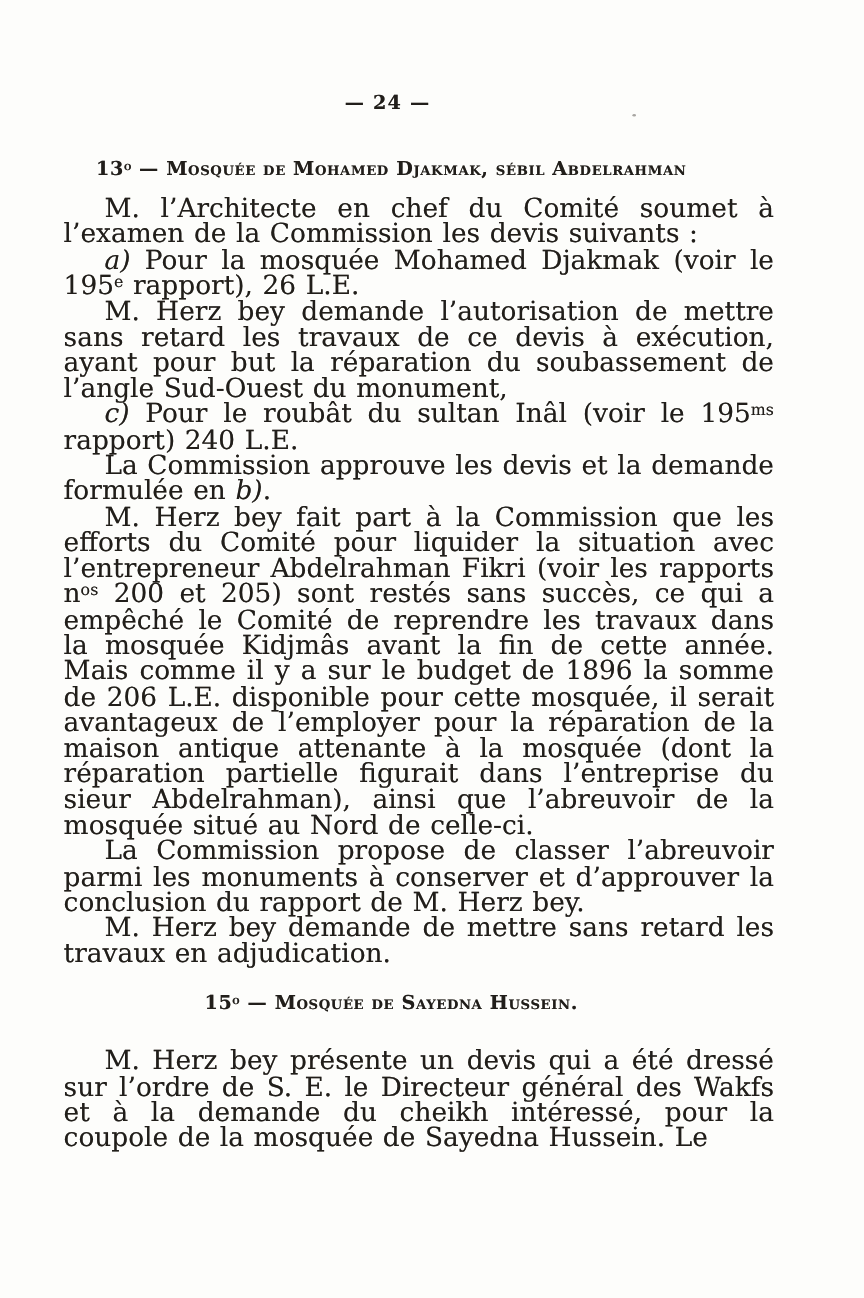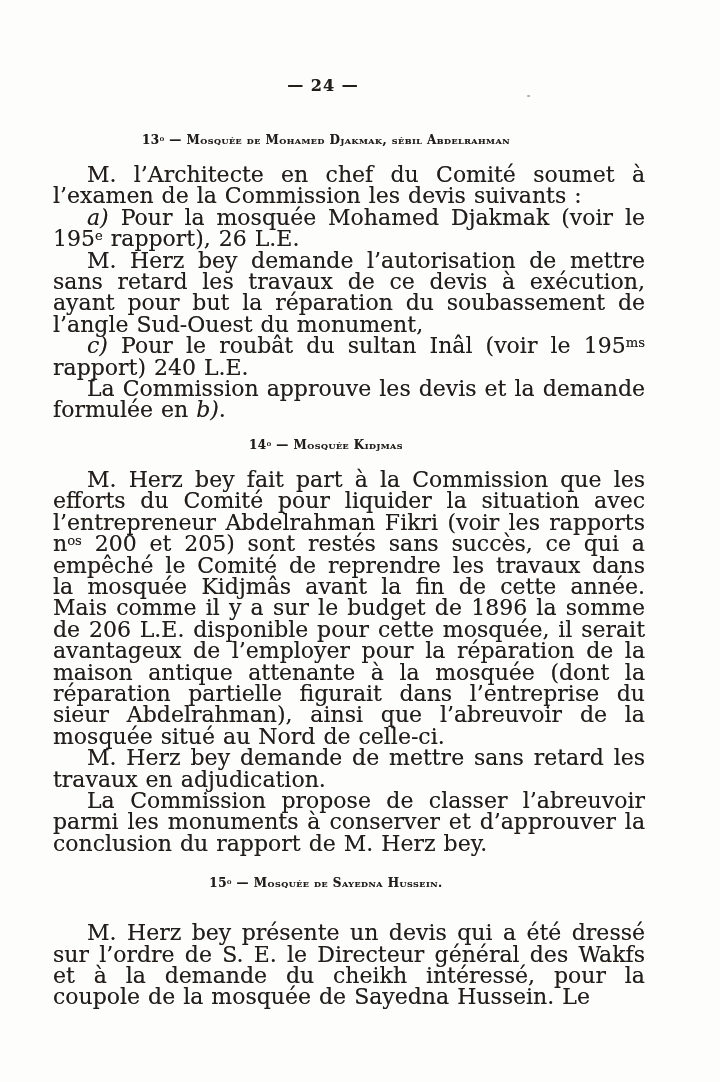--- a/index.html
+++ b/index.html
@@ -28,21 +28,21 @@
     font-size: 16px;
     font-weight: bold;
     letter-spacing: 1px;
   }
   .heading {
     margin: 0;
     text-align: center;
     padding-right: 46px;
     font-variant: small-caps;
     font-weight: bold;
-    font-size: 12px;
+    font-size: 16px;
     letter-spacing: 0.5px;
     line-height: 25px;
   }
   .heading-13 { margin-top: 33px; margin-bottom: 11px; }
   .heading-14 { margin-top: 12px; margin-bottom: 11px; }
   .heading-15 { margin-top: 17px; margin-bottom: 26px; }
   .body {
     margin: 0;
     font-size: 22px;
     line-height: 21.4px;
@@ -79,26 +79,23 @@
         <div><span>13</span><sup>o</sup><span> — Mosquée de Mohamed Djakmak, sébil Abdelrahman</span></div>
       </h2>
       <p class="body"><span>M. l’Architecte en chef du Comité soumet à l’examen de la Commission les devis suivants :</span></p>
       <p class="body"><span class="it">a)</span><span> Pour la mosquée Mohamed Djakmak (voir le 195</span><sup>e</sup><span> rapport), 26 L.E.</span></p>
       <p class="body"><span>M. Herz bey demande l’autorisation de mettre sans retard les travaux de ce devis à exécution, ayant pour but la réparation du soubassement de l’angle Sud-Ouest du monument,</span></p>
       <p class="body"><span class="it">c)</span><span> Pour le roubât du sultan Inâl (voir le 195</span><sup>ms</sup><span> rapport) 240 L.E.</span></p>
       <p class="body"><span>La Commission approuve les devis et la demande formulée en </span><span class="it">b)</span><span>.</span></p>
     </section>
 
     <section>
-      <h2 class="heading heading-14">
-        <div><span>14</span><sup>o</sup><span> — Mosquée Kidjmas</span></div>
-      </h2>
       <p class="body"><span>M. Herz bey fait part à la Commission que les efforts du Comité pour liquider la situation avec l’entrepreneur Abdelrahman Fikri (voir les rapports n</span><sup>os</sup><span> 200 et 205) sont restés sans succès, ce qui a empêché le Comité de reprendre les travaux dans la mosquée Kidjmâs avant la fin de cette année. Mais comme il y a sur le budget de 1896 la somme de 206 L.E. disponible pour cette mosquée, il serait avantageux de l’employer pour la réparation de la maison antique attenante à la mosquée (dont la réparation partielle figurait dans l’entreprise du sieur Abdelrahman), ainsi que l’abreuvoir de la mosquée situé au Nord de celle-ci.</span></p>
+      <p class="body"><span>La Commission propose de classer l’abreuvoir parmi les monuments à conserver et d’approuver la conclusion du rapport de M. Herz bey.</span></p>
       <p class="body"><span>M. Herz bey demande de mettre sans retard les travaux en adjudication.</span></p>
-      <p class="body"><span>La Commission propose de classer l’abreuvoir parmi les monuments à conserver et d’approuver la conclusion du rapport de M. Herz bey.</span></p>
     </section>
 
     <section>
       <h2 class="heading heading-15">
         <div><span>15</span><sup>o</sup><span> — Mosquée de Sayedna Hussein.</span></div>
       </h2>
       <p class="body"><span>M. Herz bey présente un devis qui a été dressé sur l’ordre de S. E. le Directeur général des Wakfs et à la demande du cheikh intéressé, pour la coupole de la mosquée de Sayedna Hussein. Le</span></p>
     </section>
 
   </div>

